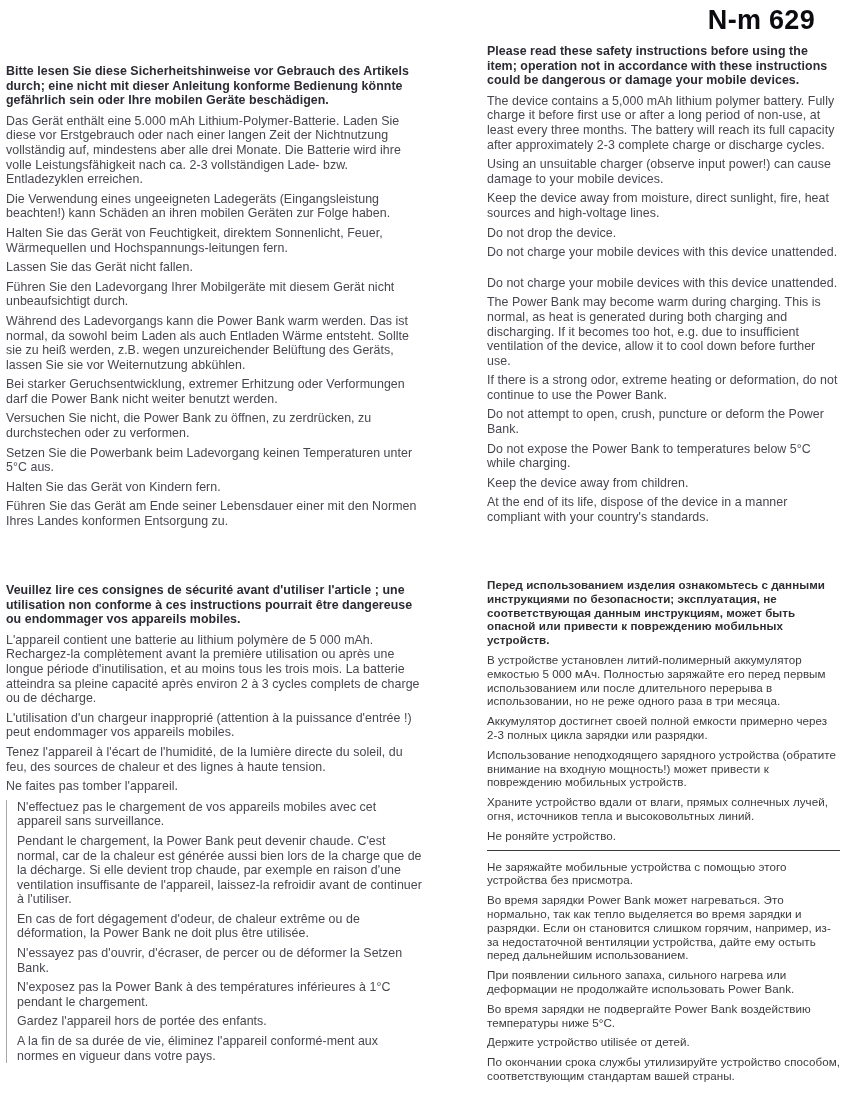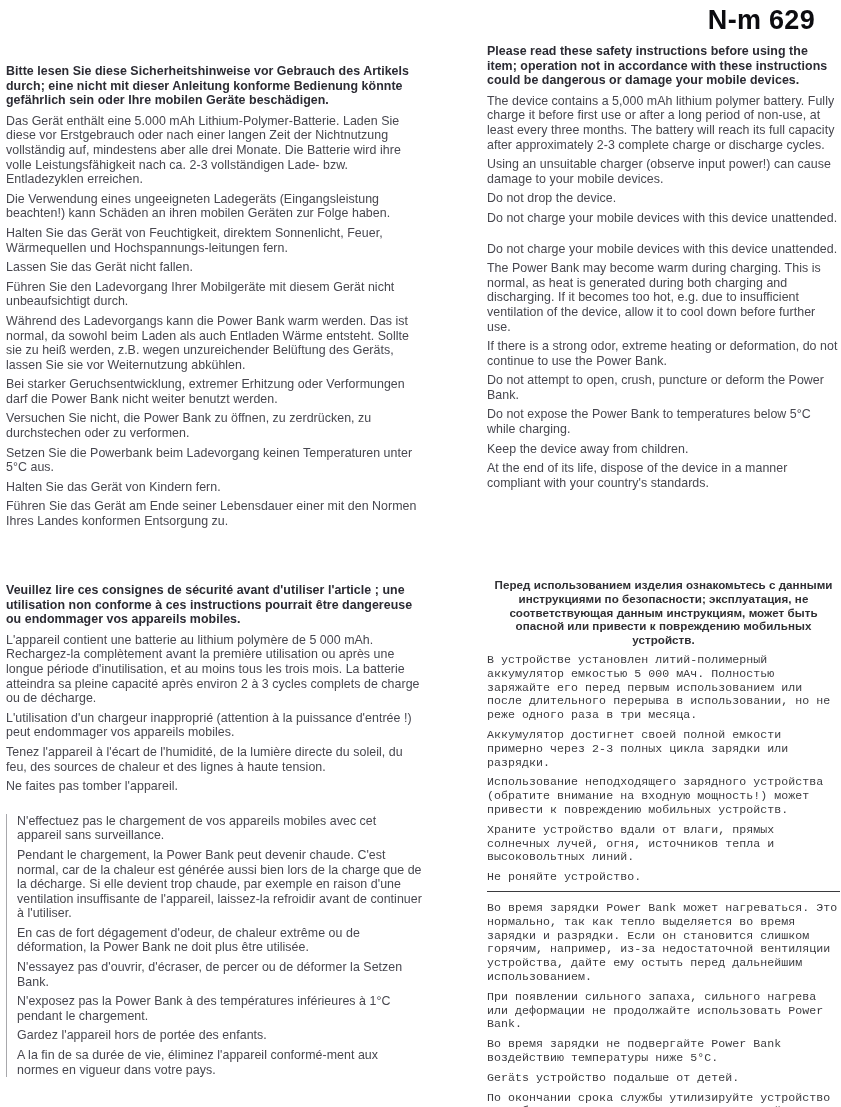--- a/index.html
+++ b/index.html
@@ -35,27 +35,27 @@
   }
   .para { margin-bottom:5px; }
   #sec-de { left:6px;   top:42px;  width:416px;margin-top:22px; }
   #sec-fr { left:6px;   top:583px; width:416px; }
   #sec-en { left:487px; top:44px;  width:352px; }
   #sec-ru {
     left:487px; top:578px; width:353px;
     font-size:11.6px; line-height:13.8px;
     color:#3b3b3f;
   }
-  #sec-ru .intro { color:#2f2f33;text-align:center; }
-  #sec-ru .para { margin-bottom:6px;font-family:Liberation Mono, monospace; }
+  #sec-ru .intro { color:#2f2f33; }
+  #sec-ru .para { margin-bottom:6px; }
   .gap { height:11px; }
   .boxed {
     border-left:1px solid #a8a8ac;
     padding-left:10px;
-    margin-top:20px;
+    margin-top:6px;
   }
   .divider {
     border:none;
     border-top:1.5px solid #3a3a3e;
     margin:7px 0 9px 0;
     width:100%;
   }
 </style>
 </head>
 <body>
@@ -79,20 +79,21 @@
         <p class="para">Halten Sie das Gerät von Kindern fern.</p>
         <p class="para">Führen Sie das Gerät am Ende seiner Lebensdauer einer mit den Normen Ihres Landes konformen Entsorgung zu.</p>
       </div>
   </section>
 
   <section class="sec" id="sec-en" lang="en">
     <p class="intro">Please read these safety instructions before using the item; operation not in accordance with these instructions could be dangerous or damage your mobile devices.</p>
     <div>
         <p class="para">The device contains a 5,000 mAh lithium polymer battery. Fully charge it before first use or after a long period of non-use, at least every three months. The battery will reach its full capacity after approximately 2-3 complete charge or discharge cycles.</p>
         <p class="para">Using an unsuitable charger (observe input power!) can cause damage to your mobile devices.</p>
+        <p class="para">Keep the device away from moisture, direct sunlight, fire, heat sources and high-voltage lines.</p>
         <p class="para">Do not drop the device.</p>
         <p class="para">Do not charge your mobile devices with this device unattended.</p>
       </div>
     <div class="gap"></div>
     <div>
         <p class="para">Do not charge your mobile devices with this device unattended.</p>
         <p class="para">The Power Bank may become warm during charging. This is normal, as heat is generated during both charging and discharging. If it becomes too hot, e.g. due to insufficient ventilation of the device, allow it to cool down before further use.</p>
         <p class="para">If there is a strong odor, extreme heating or deformation, do not continue to use the Power Bank.</p>
         <p class="para">Do not attempt to open, crush, puncture or deform the Power Bank.</p>
         <p class="para">Do not expose the Power Bank to temperatures below 5°C while charging.</p>
@@ -126,21 +127,22 @@
     <p class="intro">Перед использованием изделия ознакомьтесь с данными инструкциями по безопасности; эксплуатация, не соответствующая данным инструкциям, может быть опасной или привести к повреждению мобильных устройств.</p>
     <div>
         <p class="para">В устройстве установлен литий-полимерный аккумулятор емкостью 5 000 мАч. Полностью заряжайте его перед первым использованием или после длительного перерыва в использовании, но не реже одного раза в три месяца.</p>
         <p class="para">Аккумулятор достигнет своей полной емкости примерно через 2-3 полных цикла зарядки или разрядки.</p>
         <p class="para">Использование неподходящего зарядного устройства (обратите внимание на входную мощность!) может привести к повреждению мобильных устройств.</p>
         <p class="para">Храните устройство вдали от влаги, прямых солнечных лучей, огня, источников тепла и высоковольтных линий.</p>
         <p class="para">Не роняйте устройство.</p>
       </div>
     <hr class="divider">
     <div>
+        <p class="para">Не заряжайте мобильные устройства с помощью этого устройства без присмотра.</p>
         <p class="para">Во время зарядки Power Bank может нагреваться. Это нормально, так как тепло выделяется во время зарядки и разрядки. Если он становится слишком горячим, например, из-за недостаточной вентиляции устройства, дайте ему остыть перед дальнейшим использованием.</p>
         <p class="para">При появлении сильного запаха, сильного нагрева или деформации не продолжайте использовать Power Bank.</p>
         <p class="para">Во время зарядки не подвергайте Power Bank воздействию температуры ниже 5°C.</p>
-        <p class="para">Geräts устройство подальше от детей.</p>
+        <p class="para">Держите устройство utilisée от детей.</p>
         <p class="para">По окончании срока службы утилизируйте устройство способом, соответствующим стандартам вашей страны.</p>
       </div>
   </section>
 
 </div>
 
 </body></html>

